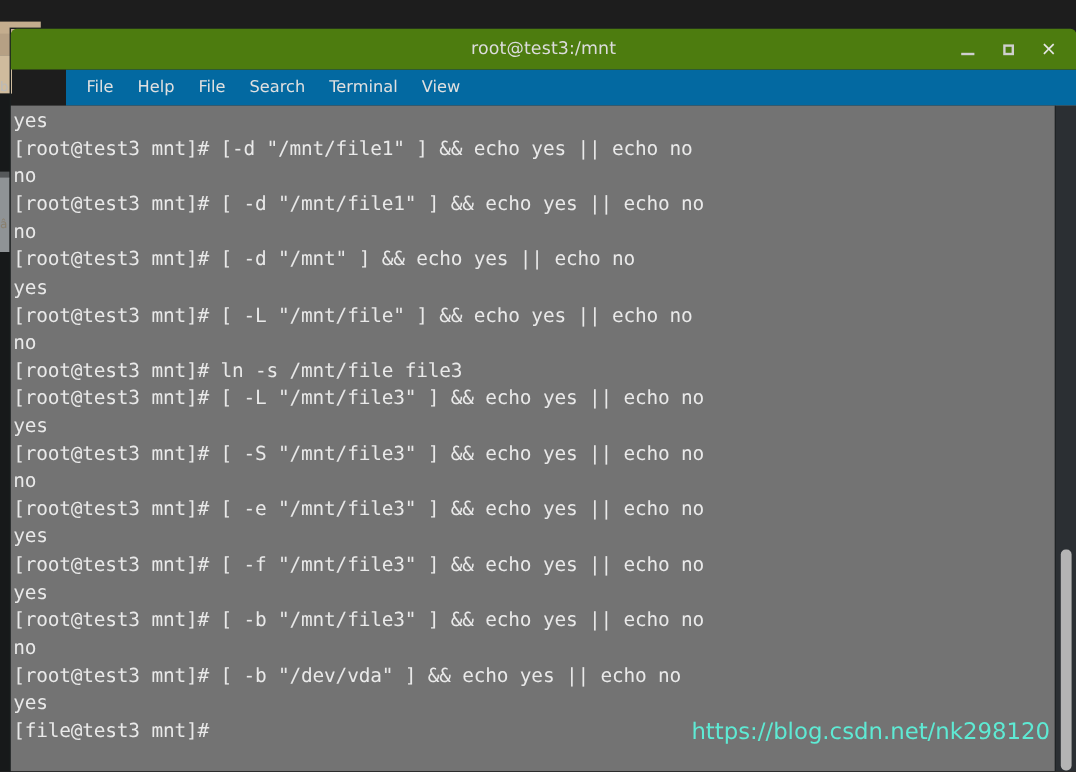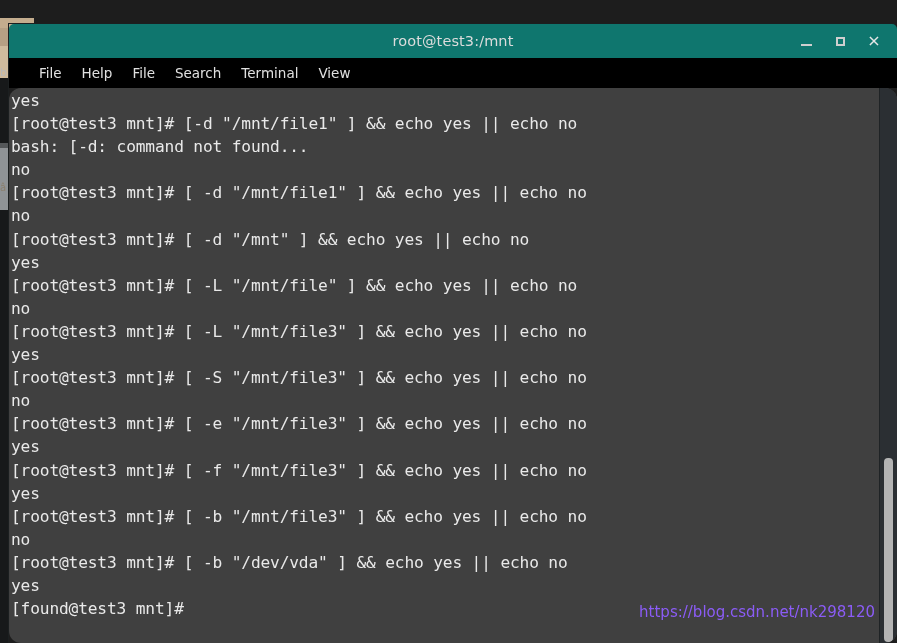--- a/index.html
+++ b/index.html
@@ -81,21 +81,21 @@
     top: 24px;
     width: 888px;
     height: 619px;
     display: flex;
     flex-direction: column;
     box-shadow: 0 0 0 1px #1b1f20;
   }
 
   .titlebar {
     height: 34px;
-    background: #0f766e;
+    background: #4d7c0f;
     display: flex;
     align-items: center;
     position: relative;
     flex: none;
     border-top-left-radius: 5px;
     border-top-right-radius: 5px;
   }
   .title-text {
     position: absolute;
     left: 0; right: 0;
@@ -141,43 +141,43 @@
   .glyph-close {
     display: block;
     font-size: 16px;
     line-height: 1;
     color: #e6e6e6;
     font-family: "DejaVu Sans", sans-serif;
   }
 
   .menubar {
     height: 30px;
-    background: #000000;
-    display: flex;
-    align-items: center;
-    padding-left: 20px;
+    background: #0369a1;
+    display: flex;
+    align-items: center;
+    padding-left: 7px;
     flex: none;
     gap: 0px;
+    margin-left: 46px;
   }
   .menu-item {
     color: #e0e0e0;
     font-size: 13.5px;
     font-family: "DejaVu Sans", "Liberation Sans", sans-serif;
     padding: 4px 10px;
     cursor: pointer;
     border-radius: 2px;
   }
 
   .term-area {
     flex: 1;
-    background: #404040;
+    background: #737373;
     position: relative;
     display: flex;
     overflow: hidden;
-    border-radius: 12px;
   }
   .term-body {
     flex: 1;
     padding: 1px 0 0 2px;
     overflow: hidden;
   }
   .term-line {
     color: #e9e9e9;
     font-size: 16.2px;
     line-height: 23.1px;
@@ -202,22 +202,22 @@
     height: 184px;
     background: #b4b4b4;
     border-radius: 4px;
   }
 
   
   .watermark {
     position: absolute;
     right: 22px;
     bottom: 22px;
-    color: #8b5cf6;
-    font-size: 15px;
+    color: #5eead4;
+    font-size: 19px;
     font-family: "DejaVu Sans", "Liberation Sans", sans-serif;
     pointer-events: none;
     white-space: nowrap;
   }
 </style>
 </head>
 <body>
 
 <div id="screen">
 
@@ -255,41 +255,41 @@
       <div class="menu-item">File</div>
       <div class="menu-item">Search</div>
       <div class="menu-item">Terminal</div>
       <div class="menu-item">View</div>
     </div>
 
     <div class="term-area">
       <div class="term-body" id="term-body">
           <div class="term-line">yes</div>
           <div class="term-line">[root@test3 mnt]# [-d "/mnt/file1" ] &amp;&amp; echo yes || echo no</div>
-          <div class="term-line">bash: [-d: command not found...</div>
           <div class="term-line">no</div>
           <div class="term-line">[root@test3 mnt]# [ -d "/mnt/file1" ] &amp;&amp; echo yes || echo no</div>
           <div class="term-line">no</div>
           <div class="term-line">[root@test3 mnt]# [ -d "/mnt" ] &amp;&amp; echo yes || echo no</div>
           <div class="term-line">yes</div>
           <div class="term-line">[root@test3 mnt]# [ -L "/mnt/file" ] &amp;&amp; echo yes || echo no</div>
           <div class="term-line">no</div>
+          <div class="term-line">[root@test3 mnt]# ln -s /mnt/file file3</div>
           <div class="term-line">[root@test3 mnt]# [ -L "/mnt/file3" ] &amp;&amp; echo yes || echo no</div>
           <div class="term-line">yes</div>
           <div class="term-line">[root@test3 mnt]# [ -S "/mnt/file3" ] &amp;&amp; echo yes || echo no</div>
           <div class="term-line">no</div>
           <div class="term-line">[root@test3 mnt]# [ -e "/mnt/file3" ] &amp;&amp; echo yes || echo no</div>
           <div class="term-line">yes</div>
           <div class="term-line">[root@test3 mnt]# [ -f "/mnt/file3" ] &amp;&amp; echo yes || echo no</div>
           <div class="term-line">yes</div>
           <div class="term-line">[root@test3 mnt]# [ -b "/mnt/file3" ] &amp;&amp; echo yes || echo no</div>
           <div class="term-line">no</div>
           <div class="term-line">[root@test3 mnt]# [ -b "/dev/vda" ] &amp;&amp; echo yes || echo no</div>
           <div class="term-line">yes</div>
-          <div class="term-line">[found@test3 mnt]#</div>
+          <div class="term-line">[file@test3 mnt]#</div>
         </div>
       <div class="scrollbar">
         <div class="scroll-thumb"></div>
       </div>
     </div>
 
   </div>
 
   <div class="watermark">https://blog.csdn.net/nk298120</div>
 

